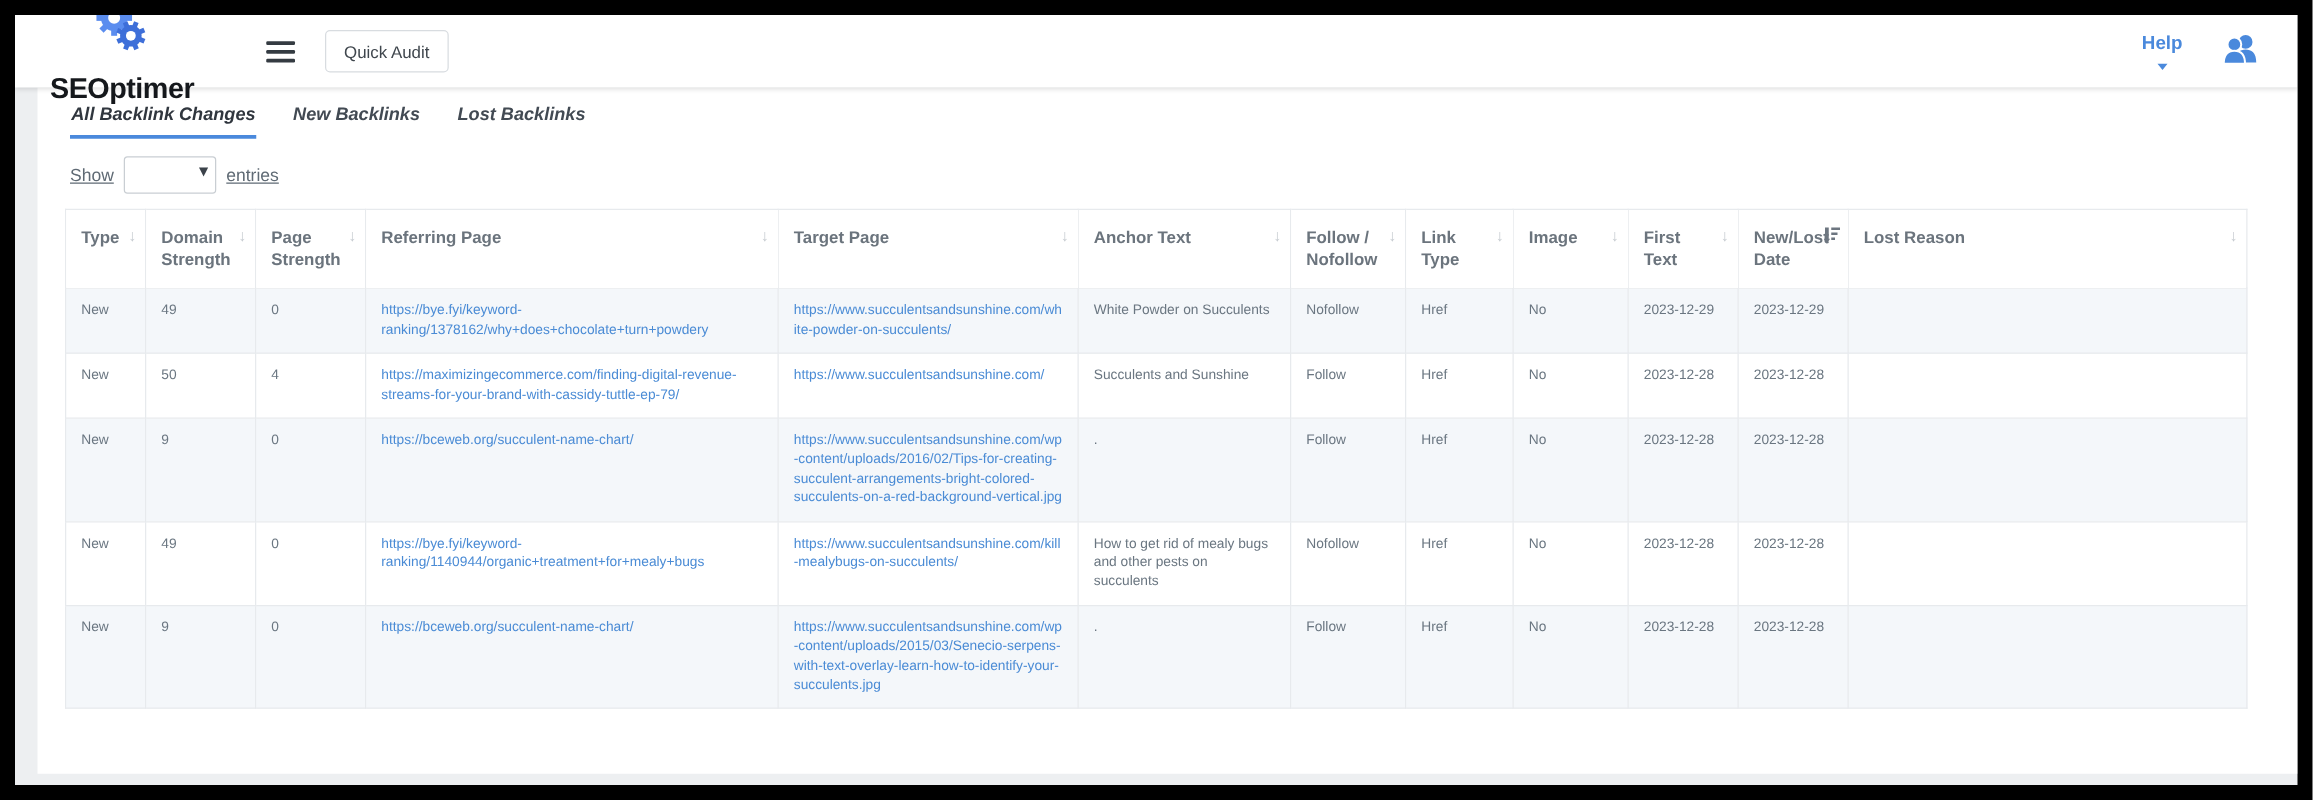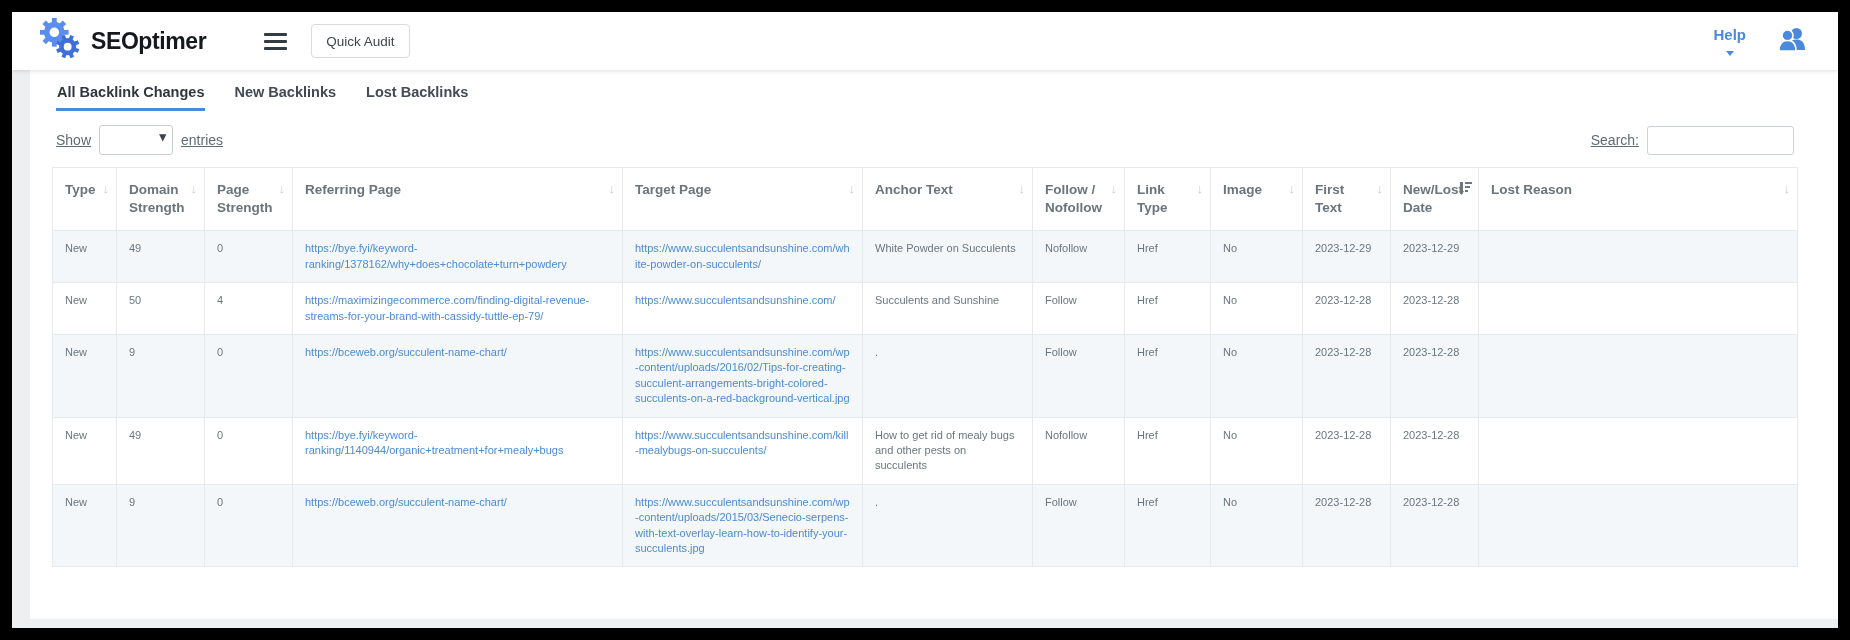--- a/index.html
+++ b/index.html
@@ -13,21 +13,21 @@
   .viewport {
     position:absolute; left:12px; top:12px; right:12px; bottom:12px;
     background:#edeff1; overflow:hidden;
   }
   
   .navbar {
     height:58px; background:#fff; display:flex; align-items:center;
     padding:0 30px 0 28px; box-shadow:0 1px 4px rgba(0,0,0,.14);
     position:relative; z-index:2;
   }
-  .brand { display:flex; align-items:center; gap:9px; }
+  .brand { display:flex; align-items:center; gap:9px;flex-direction:column; }
   .brand-name { font-size:23px; font-weight:700; color:#15181c; letter-spacing:-0.4px; }
   .menu-btn { margin-left:58px; display:flex; flex-direction:column; gap:4px; cursor:pointer; }
   .menu-btn span { width:23px; height:3px; background:#343b42; border-radius:1px; }
   .url-input {
     margin-left:26px; width:180px; height:34px; background:#e9ecef;
     border:1px solid #e4e8ea; border-radius:4px; padding:0 12px;
     font-size:14px; color:#45505a; font-family:"Liberation Sans", sans-serif;
   }
   .url-input::placeholder { color:#939ca6; }
   .quick-audit {
@@ -38,21 +38,21 @@
   .nav-spacer { flex:1; }
   .help { display:flex; align-items:center; gap:6px; color:#4a89dc; font-size:15px; font-weight:700; cursor:pointer;flex-direction:column; }
   .caret-down { width:0; height:0; border-left:4px solid transparent; border-right:4px solid transparent; border-top:5px solid #4a89dc; margin-top:2px; }
   .account { margin-left:30px; cursor:pointer; display:flex; align-items:center; }
   
   .content {
     margin-left:18px; height:calc(100% - 67px); background:#fff;
     padding:8px 44px 0 22px; overflow:hidden;
   }
   .tabs { display:flex; gap:28px; padding-left:4px; }
-  .tab { font-size:14.5px; font-weight:700; color:#424a53; padding:6px 1px 8px; cursor:pointer; border-bottom:3px solid transparent; }
+  .tab { font-size:14.5px; font-weight:700; color:#424a53; padding:6px 1px 8px; cursor:pointer; border-bottom:3px solid transparent;font-style:italic; }
   .tab.active { color:#30363e; border-bottom-color:#4a89dc; }
   
   .controls { display:flex; align-items:center; margin-top:14px; padding-left:4px; }
   .ctl-label { font-size:14px; color:#5f6a74;text-decoration:underline; }
   .select-box { position:relative; margin:0 8px; }
   .page-length {
     width:74px; height:30px; border:1px solid #c9ced3; border-radius:3px;
     appearance:none; -webkit-appearance:none; background:#fff; padding:0 22px 0 8px;
     font-size:13px; color:#45505a; font-family:"Liberation Sans", sans-serif;
   }
@@ -156,24 +156,20 @@
     </div>
 
     <div class="controls">
       <span class="ctl-label">Show</span>
       <span class="select-box">
         <select class="page-length"><option></option></select>
         <span class="select-chevron">▾</span>
       </span>
       <span class="ctl-label">entries</span>
       <span class="controls-spacer"></span>
-      <span class="search-wrap">
-        <span class="ctl-label">Search:</span>
-        <input class="search-input" value="" style="">
-      </span>
     </div>
 
     <table>
       <colgroup>
         <col style="width:64px">
           <col style="width:88px">
           <col style="width:88px">
         <col style="width:330px">
           <col style="width:240px">
           <col style="width:170px">

